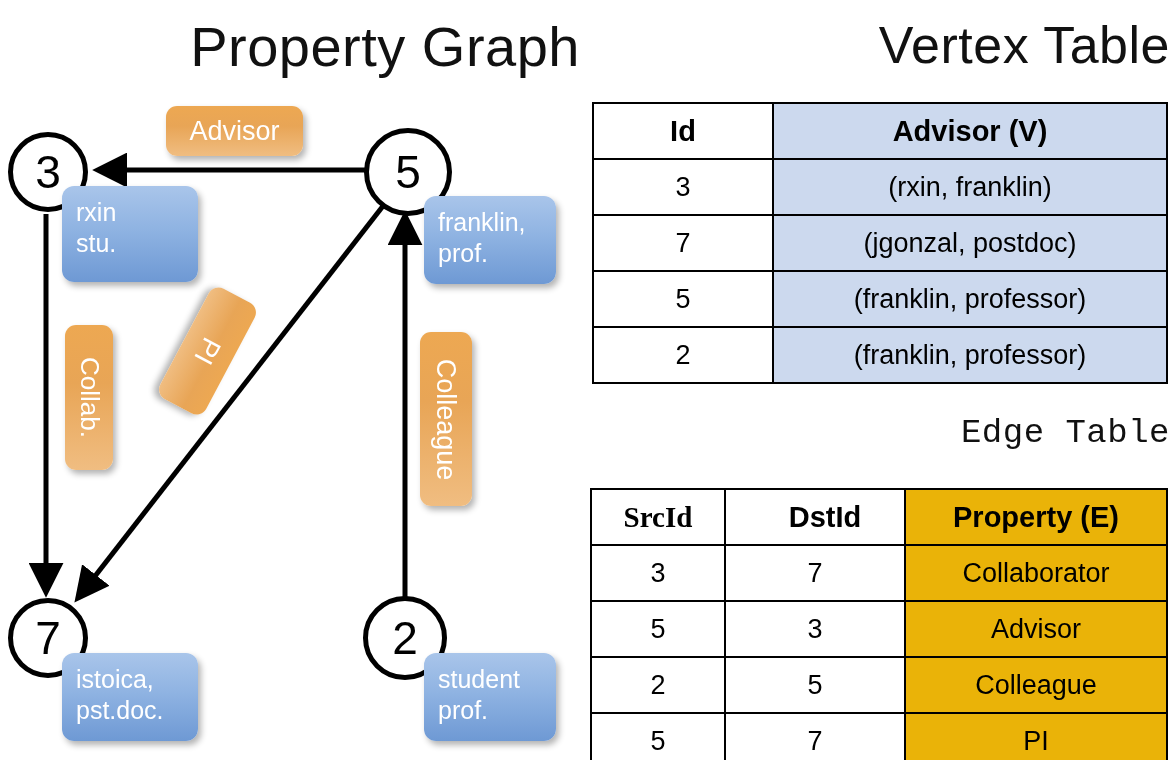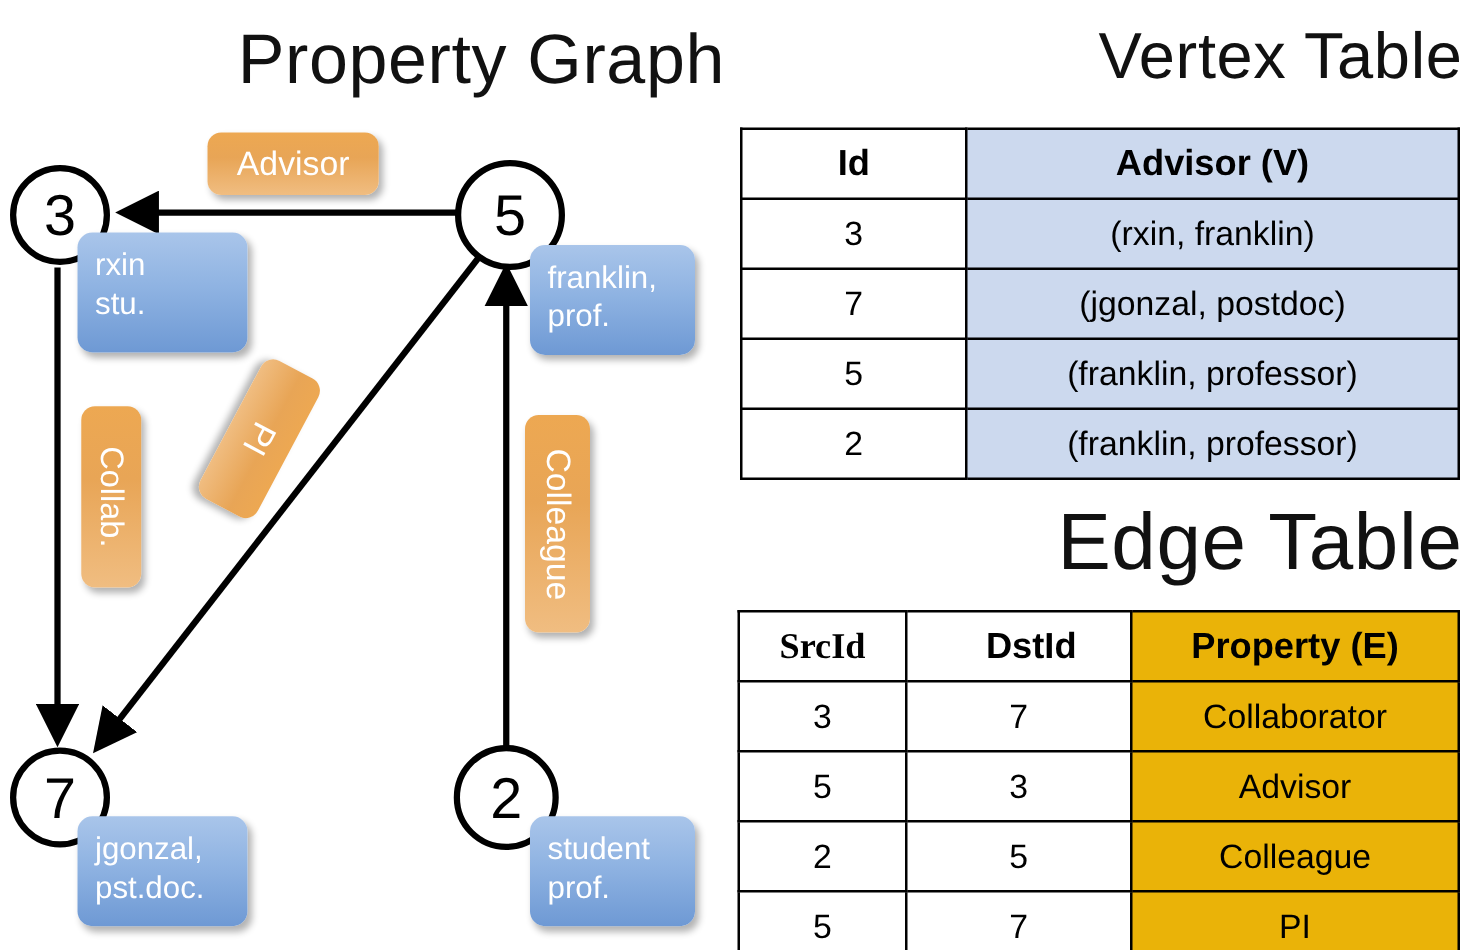--- a/index.html
+++ b/index.html
@@ -29,21 +29,21 @@
   #title-property-graph {
     left: 0; top: 12px; width: 580px;
     font-size: 56px; line-height: 70px;
   }
   #title-vertex-table {
     left: 590px; top: 12px; width: 580px;
     font-size: 52px; line-height: 66px;
   }
   #title-edge-table {
     left: 590px; top: 400px; width: 580px;
-    font-size: 64px; line-height: 66px;
+    font-size: 34px; line-height: 66px; font-family: Liberation Mono, monospace;
   }
 
   
   #graph-panel {
     position: absolute;
     left: 0; top: 0; width: 590px; height: 760px;
   }
   #graph-edges {
     position: absolute; left: 0; top: 0;
     width: 590px; height: 760px;
@@ -178,21 +178,21 @@
     <div>rxin</div>
     <div>stu.</div>
   </div>
 
   <div class="vbadge" id="vbadge-5" style="left:424px; top:196px; width:132px; height:88px;">
     <div>franklin,</div>
     <div>prof.</div>
   </div>
 
   <div class="vbadge" id="vbadge-7" style="left:62px; top:653px; width:136px; height:88px;">
-    <div>jgonzal,</div>
+    <div>istoica,</div>
     <div>pst.doc.</div>
   </div>
 
   <div class="vbadge" id="vbadge-2" style="left:424px; top:653px; width:132px; height:88px;">
     <div>student</div>
     <div>prof.</div>
   </div>
 
   <div class="ebadge" id="ebadge-advisor" style="left:166px; top:106px; width:137px; height:50px; font-size:27px;">
     <span>Advisor</span>

